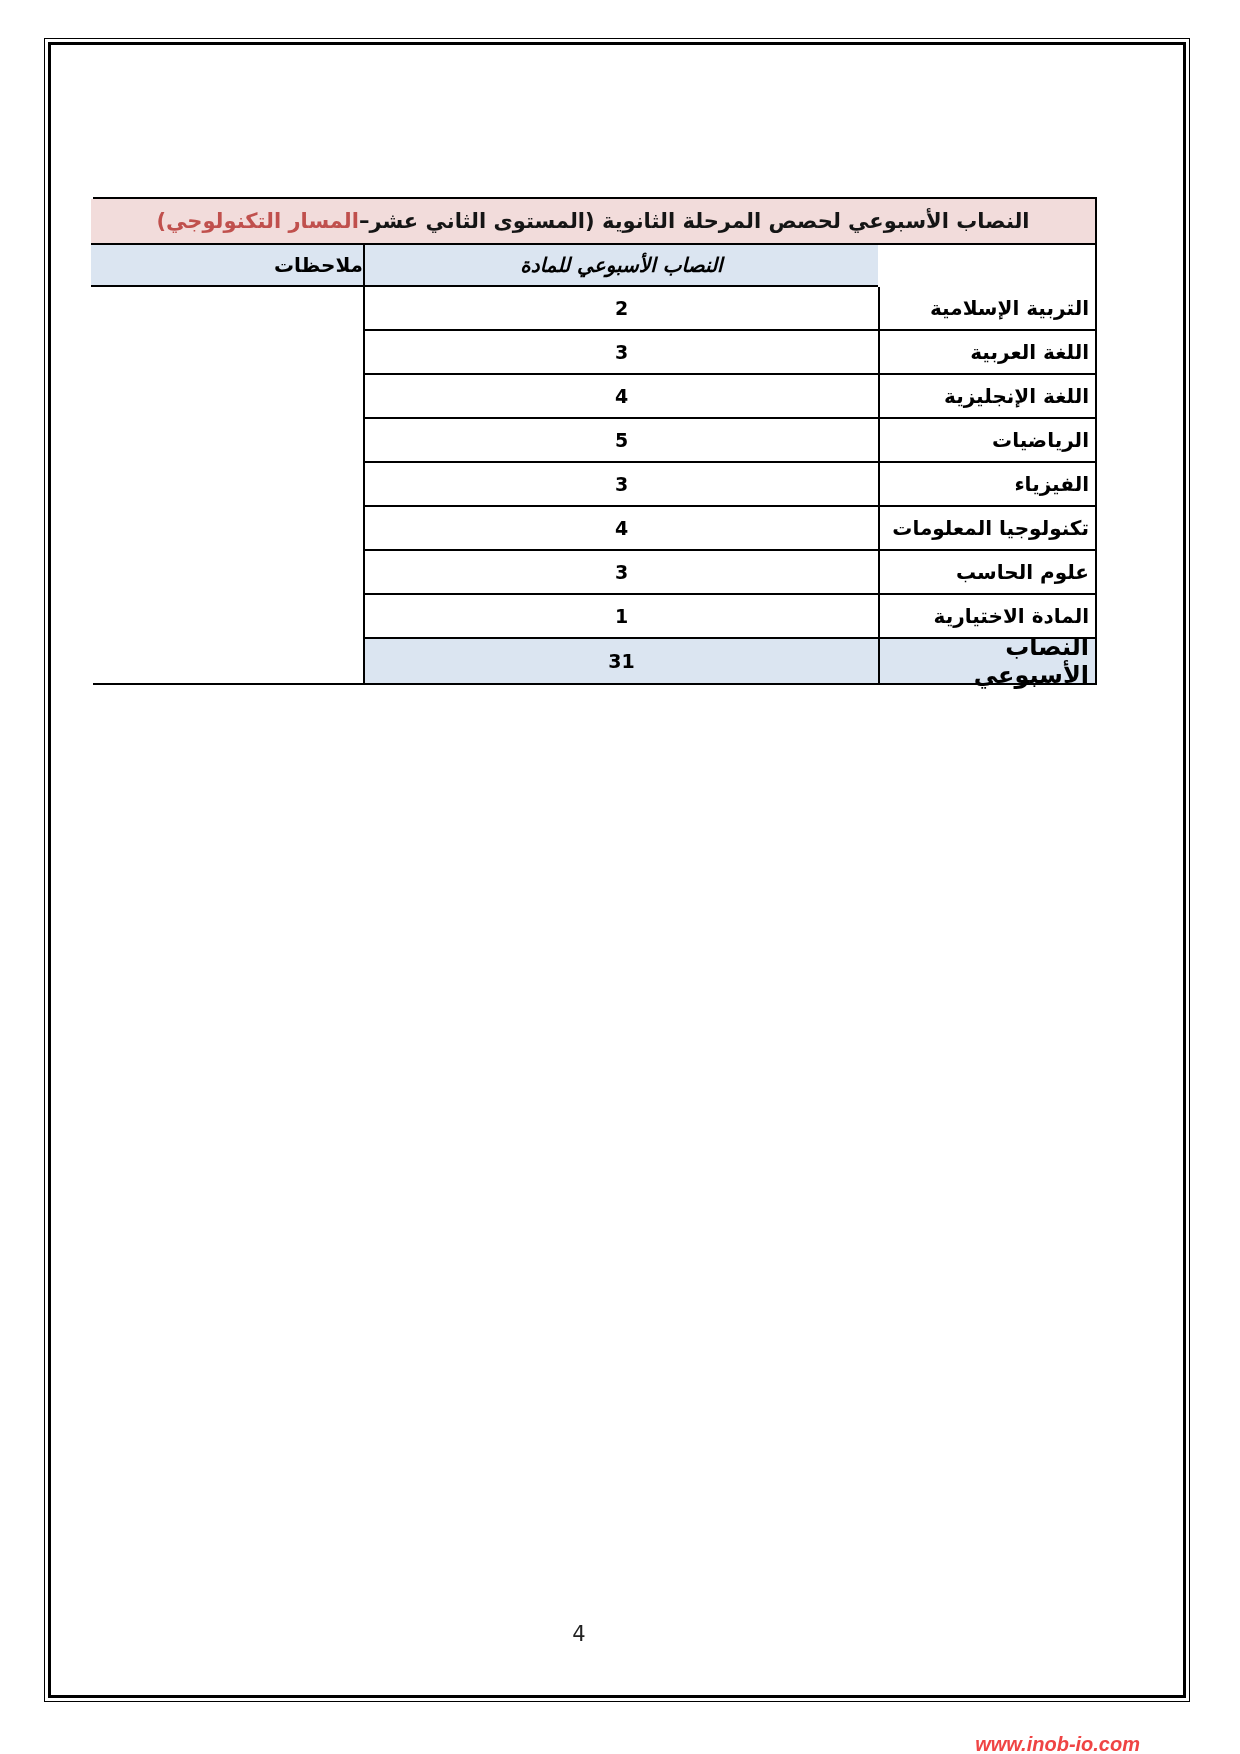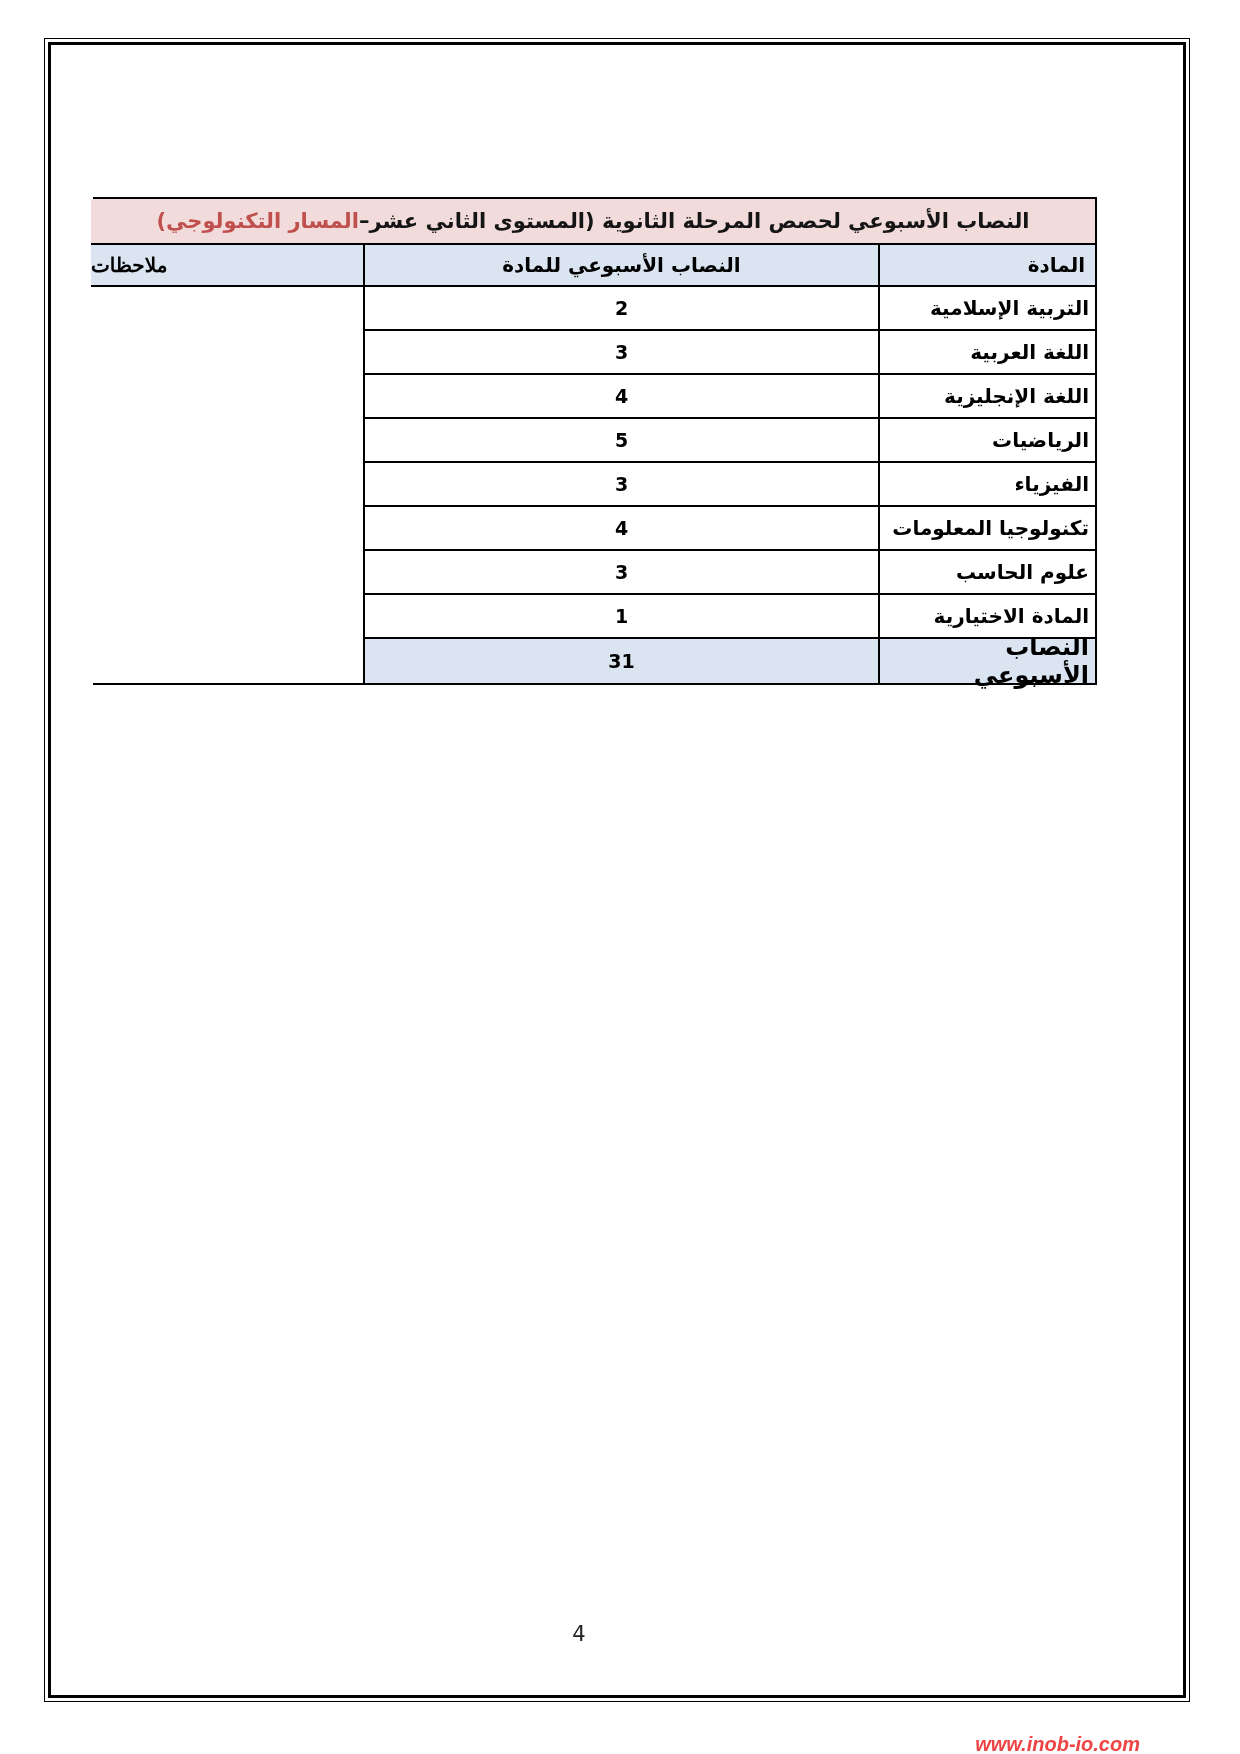--- a/index.html
+++ b/index.html
@@ -31,22 +31,22 @@
   }
   .bb{border-bottom:2px solid #000;}
   .bl{border-left:2px solid #000;} 
   .title-cell{
     grid-row:1;grid-column:1/-1;background:#f2dcdb;
     justify-content:center;font-size:21px;color:#151515;
   }
   .title-cell .accent{color:#c0504d;white-space:pre;}
   .hdr{background:#dbe5f1;font-size:20px;}
   .hdr-subject{grid-row:2;grid-column:1;justify-content:flex-start;padding:0 10px 0 4px;}
-  .hdr-quota{grid-row:2;grid-column:2;justify-content:center;}
-  .hdr-notes{grid-row:2;grid-column:3;justify-content:flex-end;font-family:Liberation Serif, serif;}
+  .hdr-quota{grid-row:2;grid-column:2;justify-content:center;font-style:italic;}
+  .hdr-notes{grid-row:2;grid-column:3;justify-content:flex-start;}
   .c-subj{grid-column:1;justify-content:flex-start;padding:0 6px 0 4px;font-size:20px;}
   .c-quota{grid-column:2;justify-content:center;font-size:19px;font-family:"DejaVu Sans",sans-serif;}
   .notes-merged{grid-column:3;grid-row:3/12;background:#fff;}
   .r1{grid-row:3}.r2{grid-row:4}.r3{grid-row:5}.r4{grid-row:6}
   .r5{grid-row:7}.r6{grid-row:8}.r7{grid-row:9}.r8{grid-row:10}
   .total{background:#dbe5f1;}
   .total-label{grid-row:11;grid-column:1;justify-content:flex-start;padding:0 6px 0 4px;font-size:24px;}
   .total-value{grid-row:11;grid-column:2;justify-content:center;font-size:19px;}
   
   .page-number{
@@ -66,23 +66,20 @@
   <div class="page-frame-inner"></div>
 </div>
 
 <div class="tbl">
 
   <div class="cell title-cell bb">
     <span>النصاب الأسبوعي لحصص المرحلة الثانوية (المستوى الثاني عشر– </span>
       <span class="accent">المسار التكنولوجي)</span>
   </div>
 
-  <div class="cell hdr hdr-subject bb bl">
-    <span>المادة</span>
-  </div>
   <div class="cell hdr hdr-quota bb bl">
     <span>النصاب الأسبوعي للمادة</span>
   </div>
   <div class="cell hdr hdr-notes bb">
     <span>ملاحظات</span>
   </div>
 
   <div class="cell notes-merged"></div>
 
   <div class="cell c-subj r1 bb bl">

